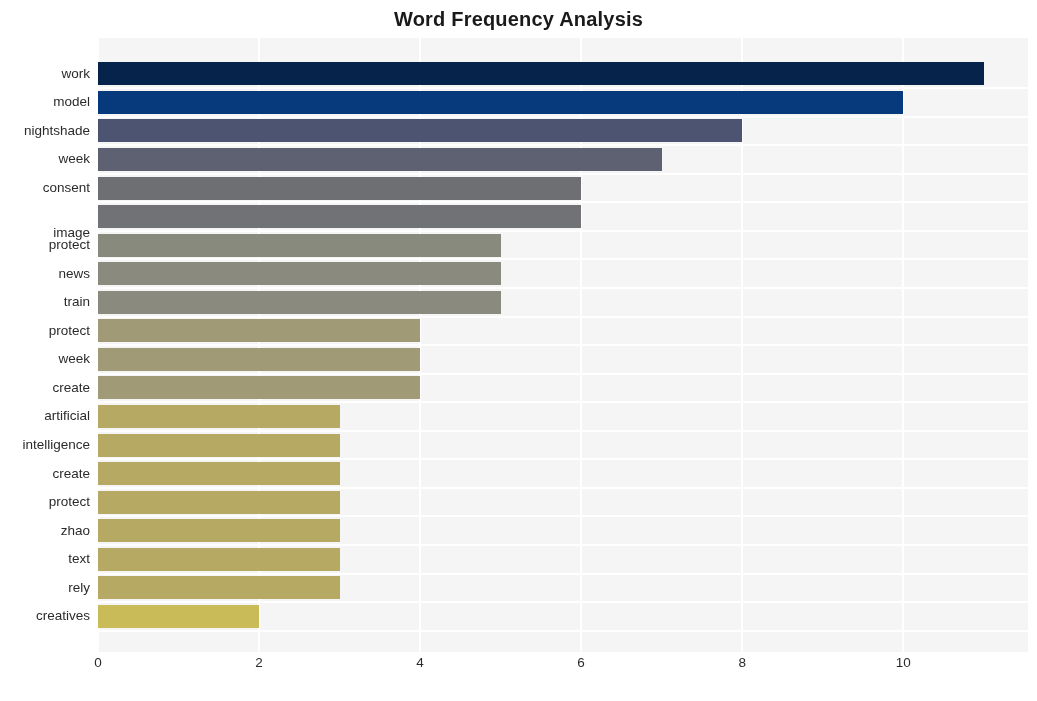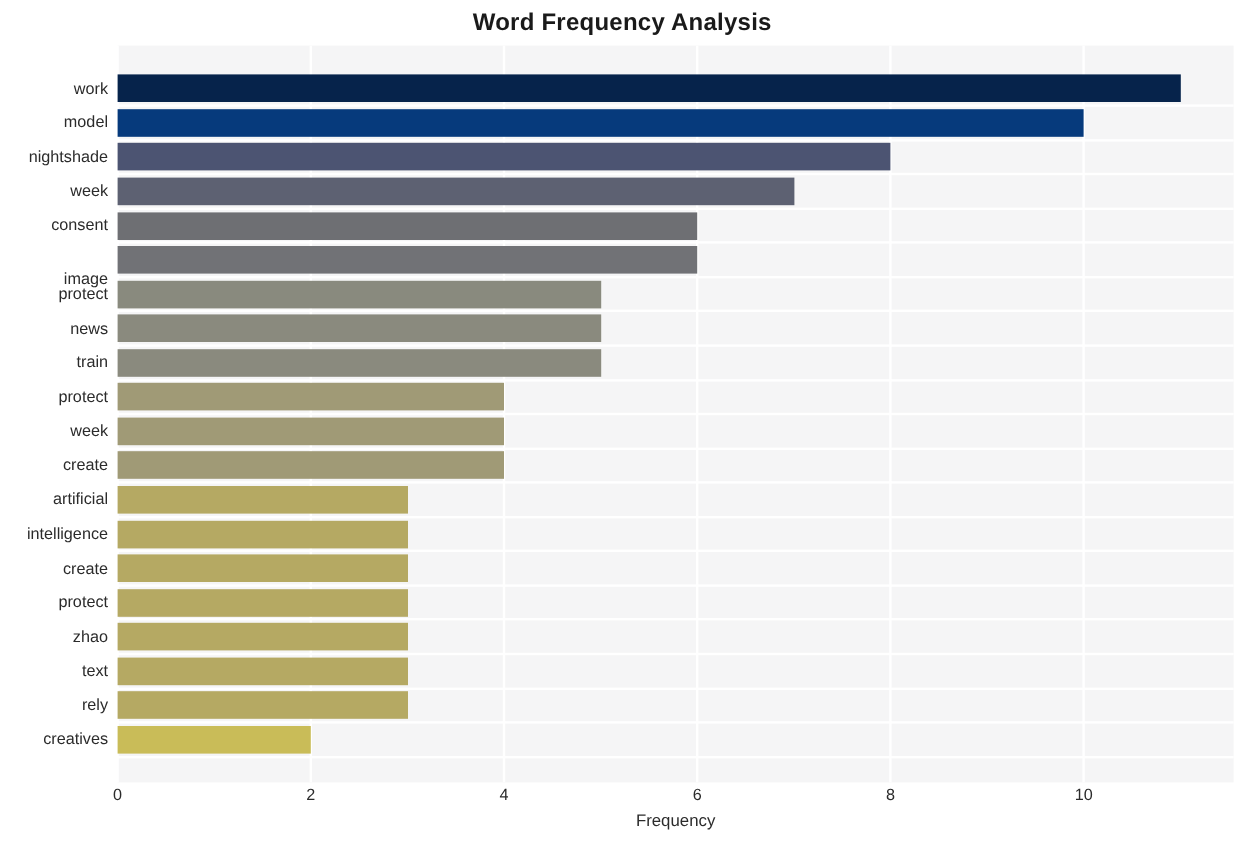--- a/index.html
+++ b/index.html
@@ -211,15 +211,14 @@
 
   <div id="xtick-layer">
       <div class="xtick" style="left: 0px;">0</div>
       <div class="xtick" style="left: 161.039px;">2</div>
       <div class="xtick" style="left: 322.078px;">4</div>
       <div class="xtick" style="left: 483.117px;">6</div>
       <div class="xtick" style="left: 644.156px;">8</div>
       <div class="xtick" style="left: 805.195px;">10</div>
     </div>
 
-  <div id="xlabel">Frequency</div>
 
 </div>
 
 </body></html>

